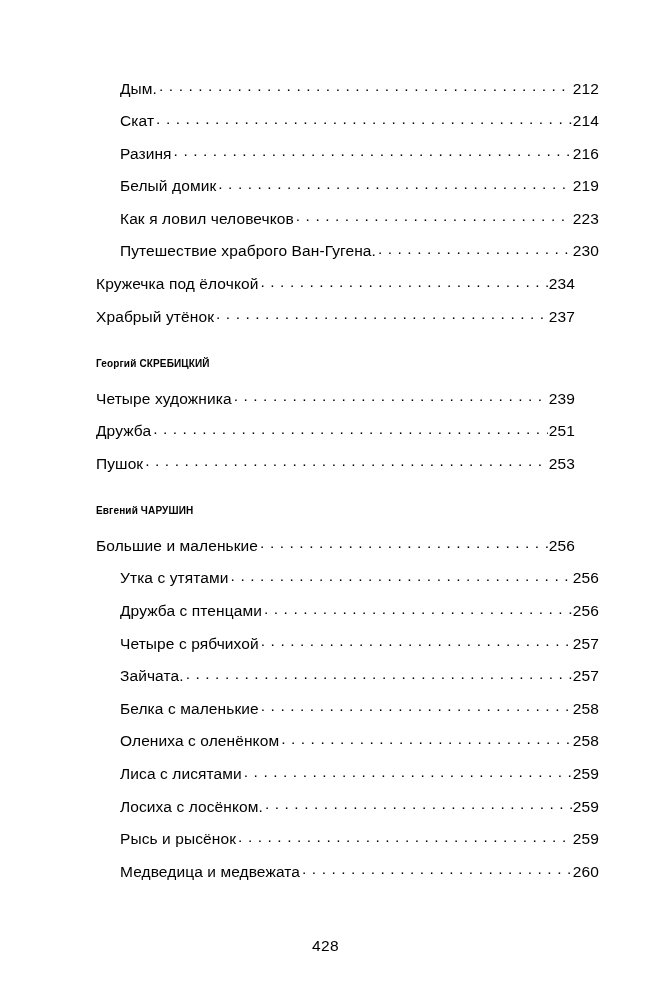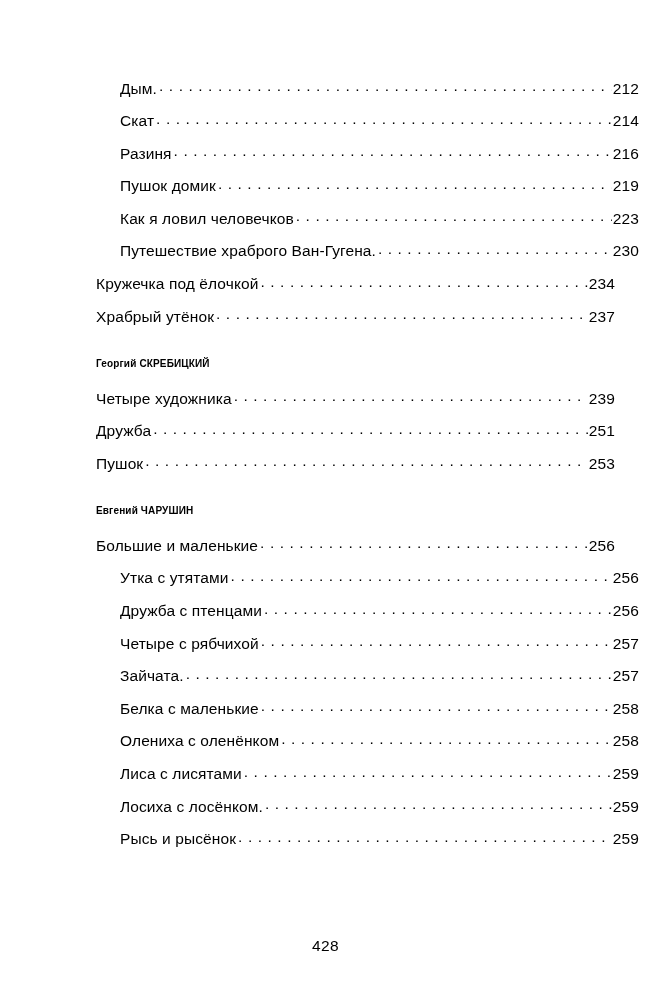--- a/index.html
+++ b/index.html
@@ -12,21 +12,21 @@
     background: #ffffff;
     font-family: "Liberation Sans", sans-serif;
     color: #000000;
     overflow: hidden;
   }
   .page {
     position: relative;
     width: 663px;
     height: 1001px;
     box-sizing: border-box;
-    padding: 78px 48px 0 96px;
+    padding: 78px 88px 0 96px;
   }
   .toc {
     width: 100%;
   }
   .toc-entry {
     display: flex;
     align-items: baseline;
     width: 100%;
     font-size: 15.5px;
     line-height: 1;
@@ -92,21 +92,21 @@
         <span class="entry-title">Скат</span>
         <span class="dots"></span>
         <span class="entry-page">214</span>
       </div>
       <div class="toc-entry indent">
         <span class="entry-title">Разиня</span>
         <span class="dots"></span>
         <span class="entry-page">216</span>
       </div>
       <div class="toc-entry indent">
-        <span class="entry-title">Пушок домик</span>
+        <span class="entry-title">Белый домик</span>
         <span class="dots"></span>
         <span class="entry-page">219</span>
       </div>
       <div class="toc-entry indent">
         <span class="entry-title">Как я ловил человечков</span>
         <span class="dots"></span>
         <span class="entry-page">223</span>
       </div>
       <div class="toc-entry indent">
         <span class="entry-title">Путешествие храброго Ван-Гугена.</span>
@@ -182,16 +182,21 @@
       </div>
       <div class="toc-entry indent">
         <span class="entry-title">Лосиха с лосёнком.</span>
         <span class="dots"></span>
         <span class="entry-page">259</span>
       </div>
       <div class="toc-entry indent">
         <span class="entry-title">Рысь и рысёнок</span>
         <span class="dots"></span>
         <span class="entry-page">259</span>
+      </div>
+      <div class="toc-entry indent">
+        <span class="entry-title">Медведица и медвежата</span>
+        <span class="dots"></span>
+        <span class="entry-page">260</span>
       </div>
     </div>
   <div class="folio">428</div>
 </div>
 
 </body></html>

